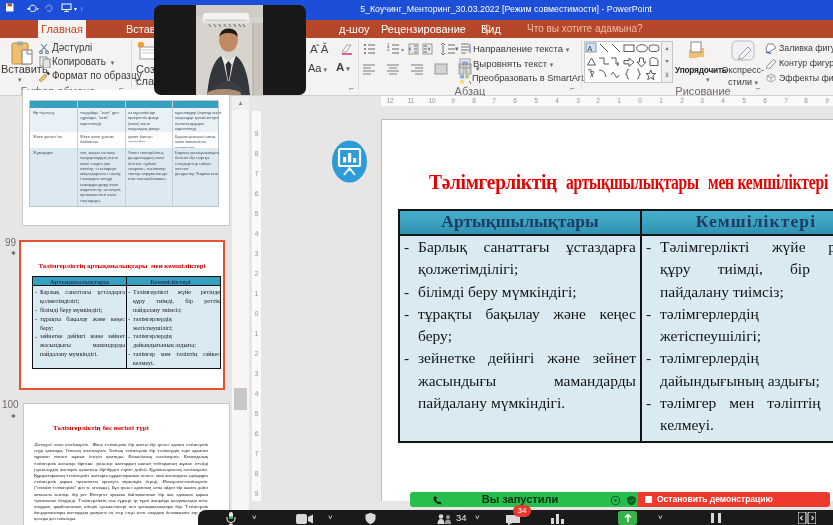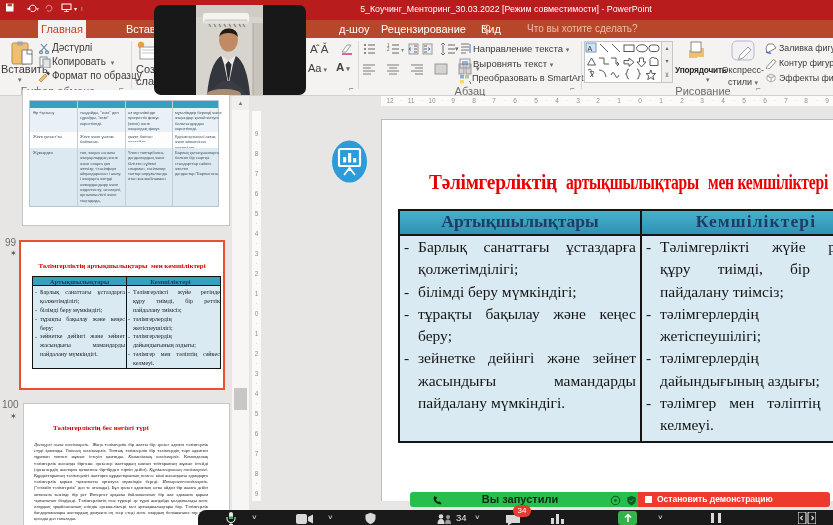--- a/index.html
+++ b/index.html
@@ -1,18 +1,18 @@
 <!DOCTYPE html>
 <html><head><meta charset="utf-8">
 <style>
   html,body{margin:0;padding:0;}
   body{width:833px;height:525px;overflow:hidden;position:relative;
        font-family:"Liberation Sans",sans-serif;background:#E7E6E5;}
   .abs{position:absolute;}
-  #titlebar{left:0;top:0;width:833px;height:20px;background:#b91c1c;}
+  #titlebar{left:0;top:0;width:833px;height:20px;background:#1d4ed8;}
   #tabrow{left:0;top:20px;width:833px;height:18px;background:#B7472A;}
   .tab{position:absolute;top:0;height:18px;line-height:18px;color:#fff;font-size:11px;margin-left:32px;}
   #tab-sel{position:absolute;left:38px;top:0;width:48px;height:18px;background:#F4F3F2;
            color:#C8401E;text-align:center;line-height:19px;font-size:11px;}
   #ribbon{left:0;top:38px;width:833px;height:57px;background:#F4F3F2;border-bottom:1px solid #D2D0CE;}
   .rsep{position:absolute;top:3px;height:48px;width:1px;background:#DCDAD8;}
   .rlabel{position:absolute;top:47px;font-size:11px;color:#6e6b69;width:100px;text-align:center;}
   .rtext{position:absolute;font-size:10px;color:#3b3a39;white-space:nowrap;}
   .dd{color:#6e6b69;font-size:7px;}
   .lau{position:absolute;color:#8a8886;font-size:8px;}
@@ -76,21 +76,21 @@
   <div id="tab-sel">Главная</div>
   <div class="tab" style="left:94px">Вставка</div>
   <div class="tab" style="left:139px">Диза</div>
   <div class="tab" style="left:307px">д-шоу</div>
   <div class="tab" style="left:349px">Рецензирование</div>
   <div class="tab" style="left:449px">Вид</div>
   <svg class="abs" style="left:482px;top:4px" width="10" height="11" viewBox="0 0 10 11">
       <circle cx="5" cy="4" r="3" fill="none" stroke="#EFBCA8" stroke-width="1"></circle>
       <path d="M4 7 v2 h2 V7 M4 10 h2" stroke="#EFBCA8" stroke-width="1" fill="none"></path>
     </svg>
-  <div class="tab" style="left:495px;color:#EFBCA8;font-size:10px;">Что вы хотите сделать?</div>
+  <div class="tab" style="left:495px;color:#EFBCA8;font-size:10px;">Что вы хотите адамына?</div>
 </div>
 
 <div class="abs" id="ribbon">
   <svg class="abs" style="left:10px;top:3px" width="24" height="26" viewBox="0 0 24 26">
     <rect x="2" y="2" width="16" height="21" rx="1.5" fill="#EFBE6E" stroke="#B98D43"></rect>
     <rect x="7" y="0.5" width="6" height="4" rx="1" fill="#A6A6A6"></rect>
     <path d="M12 9 h10 v14 h-10 z" fill="#fff" stroke="#7a7a7a"></path>
     <path d="M17 9 v4 h5" fill="none" stroke="#7a7a7a"></path>
   </svg>
   <div class="rtext" style="left:1px;top:25px;width:42px;text-align:center;font-size:11px;">Вставить</div>

